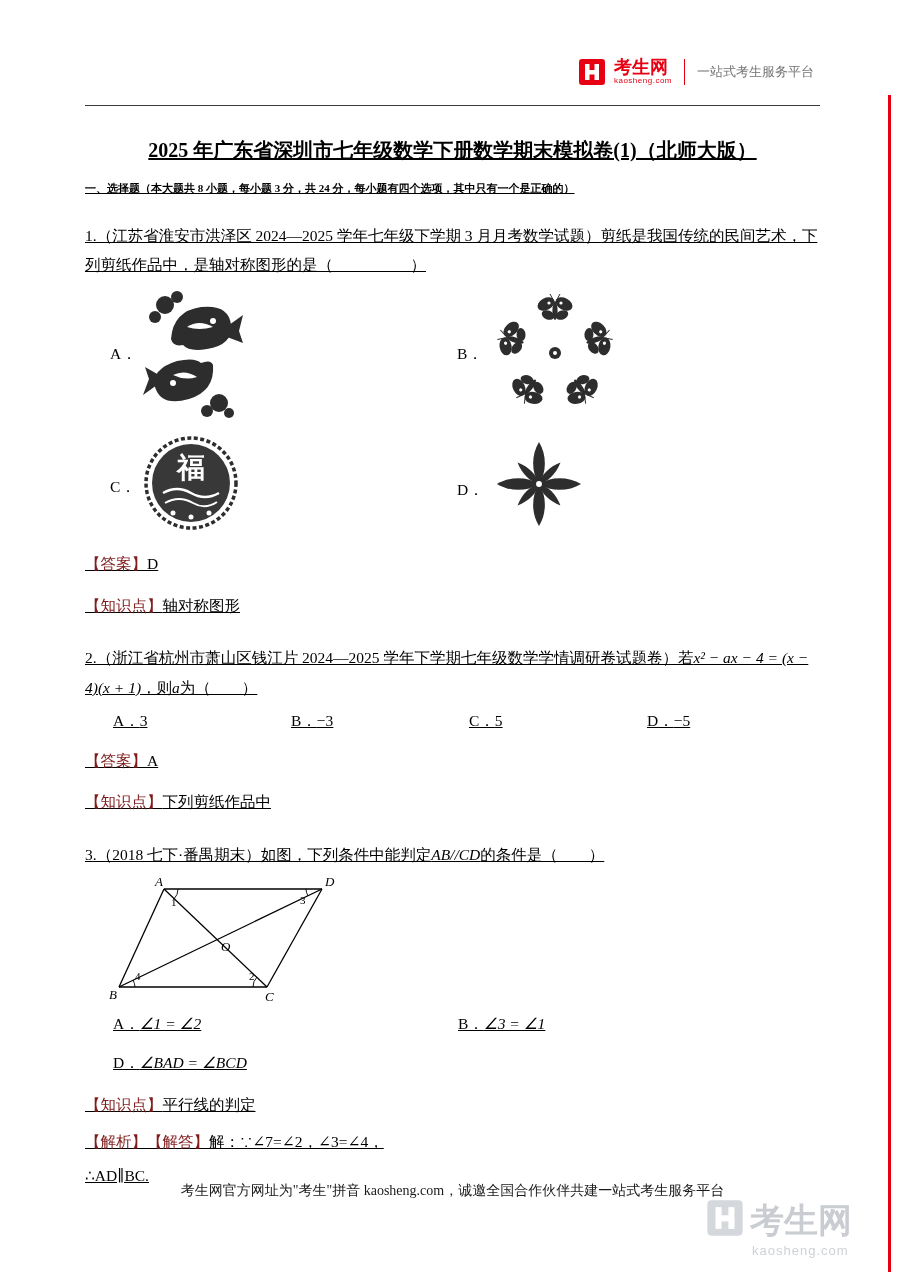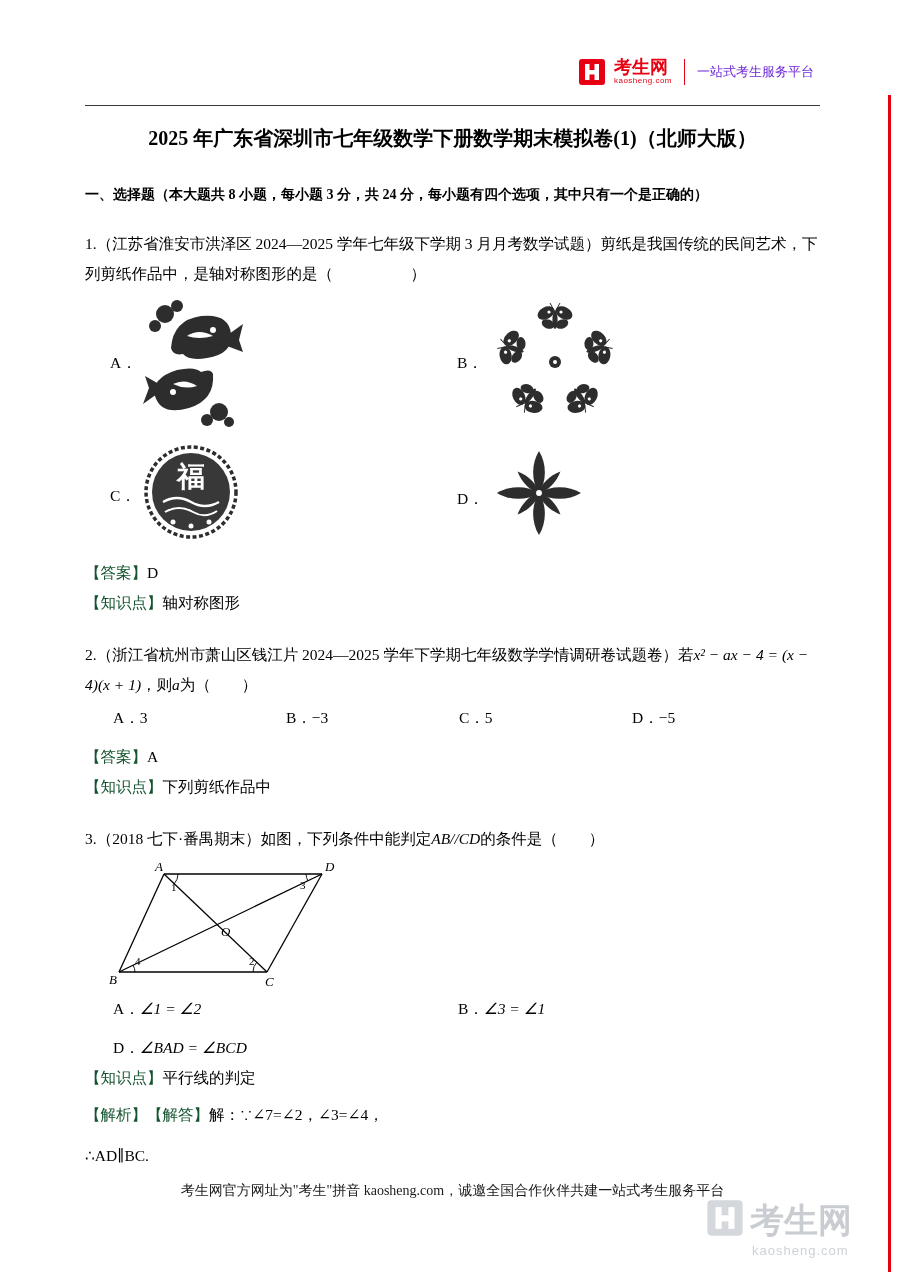--- a/index.html
+++ b/index.html
@@ -13,48 +13,48 @@
   
   .red-edge { position:absolute; right:9px; top:95px; bottom:0; width:3px; background:#e60012; }
 
   
   .header { position:absolute; top:58px; right:86px; display:flex; align-items:center; gap:8px; }
   .logo-icon { display:inline-flex; }
   .logo-col { display:flex; flex-direction:column; line-height:1.05; }
   .logo-text { color:#e60012; font-weight:bold; font-size:18px; font-family:"Liberation Sans",sans-serif; }
   .logo-domain { color:#e60012; font-size:8px; font-family:"Liberation Sans",sans-serif; letter-spacing:.5px; }
   .logo-divider { width:1px; height:26px; background:#e60012; margin:0 4px; }
-  .tagline { color:#6d28d9; font-size:13px; font-family:"Liberation Sans",sans-serif; }
+  .tagline { color:#737373; font-size:13px; font-family:"Liberation Sans",sans-serif; }
   .header-rule { position:absolute; top:105px; left:85px; right:80px; border-top:1.5px solid #3a3a3a; }
 
   
-  .content { position:absolute; top:124px; left:85px; width:735px; font-size:15.5px; line-height:1.9; }
+  .content { position:absolute; top:136px; left:85px; width:735px; font-size:15.5px; line-height:1.9;text-decoration:underline; }
   .doc-title { text-align:center; font-weight:bold; font-size:20px; line-height:1.4; }
-  .section-heading { font-weight:bold; font-size:14px; line-height:1.6; margin-top:32px; }
+  .section-heading { font-weight:bold; font-size:11px; line-height:1.6; margin-top:16px; }
   .stem { margin-top:23px; }
-  .blue { color:#14532d; }
+  .blue { color:#7f1d1d; }
   .math { font-style:italic; font-family:"Liberation Serif",serif; }
   .ans-line { margin-top:10px; }
-  .kp-line { margin-top:0; }
+  .kp-line { margin-top:12px; }
 
   
   .q1-figures { position:relative; height:252px; margin-top:8px; }
   .q1-figures .opt-label { position:absolute; font-size:15.5px; }
   .q1-figures .fig { position:absolute; line-height:0; }
 
   
-  .opts-row { display:flex; margin-top:4px; padding-left:28px; }
+  .opts-row { display:flex; margin-top:4px; padding-left:28px;justify-content:space-between; }
   .opts-row .opt { width:173px; }
 
   
   .q3-figure-wrap { margin:6px 0 2px 22px; line-height:0; }
   .opts-grid { display:grid; grid-template-columns:345px auto; row-gap:10px; padding-left:28px; margin-top:4px; }
 
   .analysis-line { margin-top:8px; }
-  .solution-line2 { margin-top:11px; }
+  .solution-line2 { margin-top:4px; }
 
   
   .footer-text { position:absolute; left:85px; width:735px; top:1182px; text-align:center; font-size:14px; color:#1a1a1a; }
 
   
   .watermark { position:absolute; right:48px; bottom:14px; display:flex; flex-direction:column; align-items:flex-start; }
   .wm-row { display:flex; align-items:center; gap:6px; }
   .wm-text { color:#c9ccd1; font-weight:bold; font-size:34px; font-family:"Liberation Sans",sans-serif; line-height:1; }
   .wm-domain { color:#ced2d6; font-size:13px; font-family:"Liberation Sans",sans-serif; margin-top:2px; margin-left:46px; letter-spacing:1px; }
 </style>

